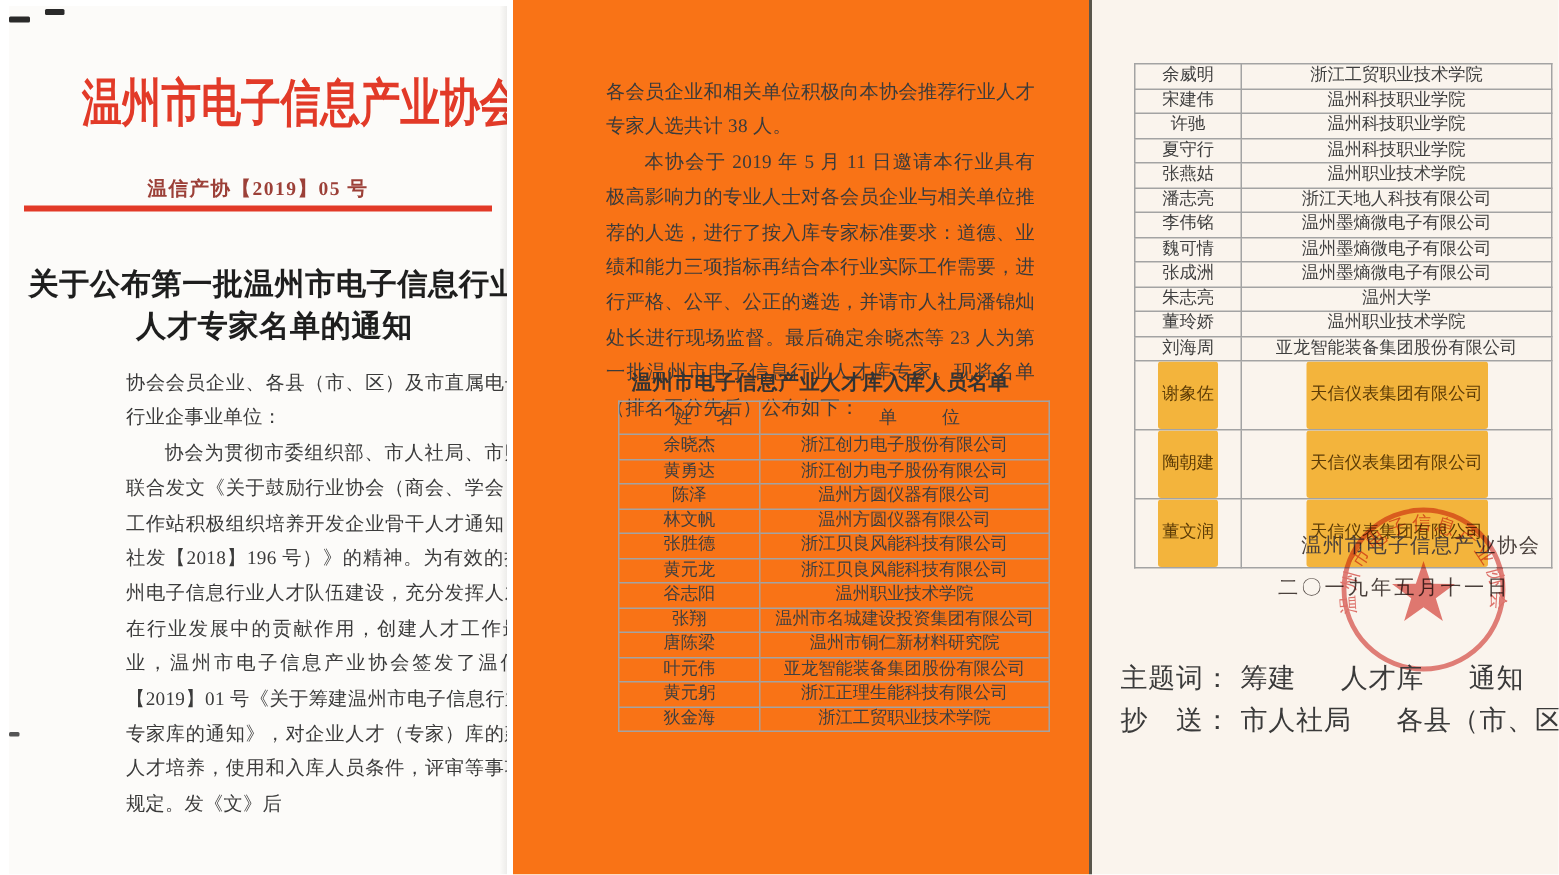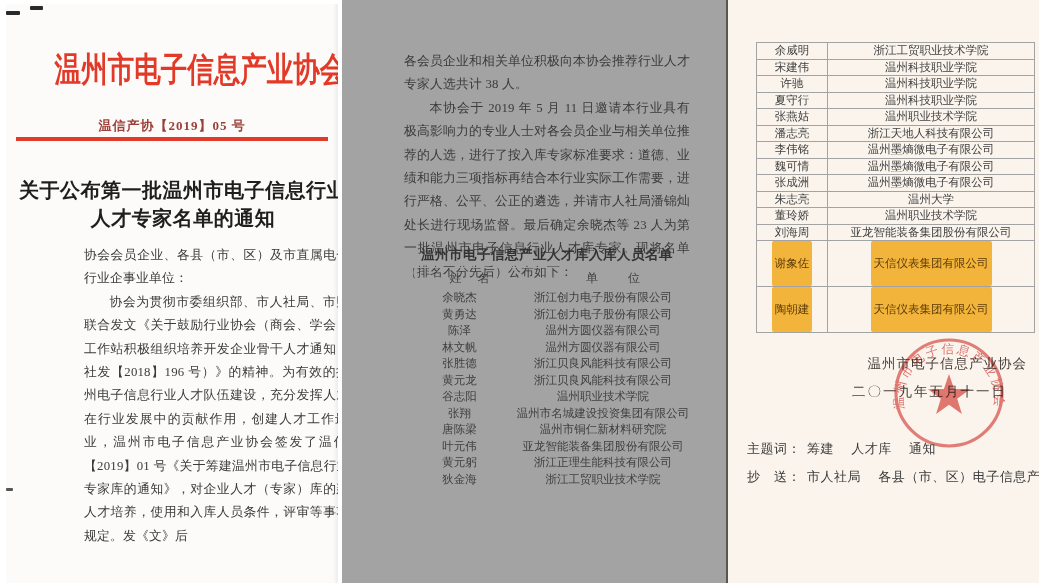--- a/index.html
+++ b/index.html
@@ -3,21 +3,21 @@
 <meta charset="utf-8">
 <style>
   html,body{margin:0;padding:0;}
   body{
     width:1039px;height:583px;position:relative;overflow:hidden;
     background:#ffffff;
     font-family:"Liberation Serif","DejaVu Serif",serif;
   }
   .page{position:absolute;overflow:hidden;}
   #page1{left:6px;top:4px;width:332px;height:579px;background:#fcfbf9;}
-  #page2{left:342px;top:0;width:384px;height:583px;background:#a3a3a3;}
+  #page2{left:342px;top:0;width:384px;height:583px;background:#f97316;}
   #page3{left:726px;top:0;width:313px;height:583px;background:#faf4ed;border-left:2px solid #59564c;}
 
   
   .red-header{
     position:absolute;top:46px;left:0;width:100%;text-align:center;
     color:var(--accent-red,#e5392a);font-weight:bold;font-size:34px;line-height:38px;
     font-family:"Liberation Sans","DejaVu Sans",sans-serif;white-space:nowrap;
   }
   .red-header>span{display:inline-block;transform:scaleX(0.78);transform-origin:center;}
   .doc-number{
@@ -68,21 +68,21 @@
   }
   .sign-date{
     position:absolute;top:383px;left:0;right:34px;text-align:right;
     color:#4a403c;font-size:13.5px;letter-spacing:2px;
   }
   .stamp{
     position:absolute;left:160px;top:332px;width:122px;height:122px;
     mix-blend-mode:multiply;opacity:0.85;
   }
   .meta-line{
-    position:absolute;left:19px;color:#3a3a3a;font-size:13px;letter-spacing:0.5px;white-space:nowrap;
+    position:absolute;left:19px;color:#3a3a3a;font-size:18px;letter-spacing:0.5px;white-space:nowrap;font-family:Liberation Mono, monospace;
   }
   #keywords-line{top:440px;}
   #cc-line{top:468px;}
   .meta-line .lbl{margin-right:6px;}
 
   
   .artifact{position:absolute;background:#2a2a2a;border-radius:1px;}
   #mark1{left:0;top:7px;width:14px;height:4px;}
   #mark2{left:24px;top:2px;width:13px;height:4px;}
   #mark3{left:0;top:484px;width:7px;height:3px;background:#555;}
@@ -232,20 +232,24 @@
         <tr>
           <td>刘海周</td>
           <td>亚龙智能装备集团股份有限公司</td>
         </tr>
         <tr>
           <td><span class="hl">谢象佐</span></td>
           <td><span class="hl">天信仪表集团有限公司</span></td>
         </tr>
         <tr>
           <td><span class="hl">陶朝建</span></td>
+          <td><span class="hl">天信仪表集团有限公司</span></td>
+        </tr>
+        <tr>
+          <td><span class="hl">董文润</span></td>
           <td><span class="hl">天信仪表集团有限公司</span></td>
         </tr>
       </tbody>
   </table>
 
   <div class="signature">温州市电子信息产业协会</div>
   <div class="sign-date">二〇一九年五月十一日</div>
 
   <svg class="stamp" viewBox="0 0 122 122">
     <defs>

